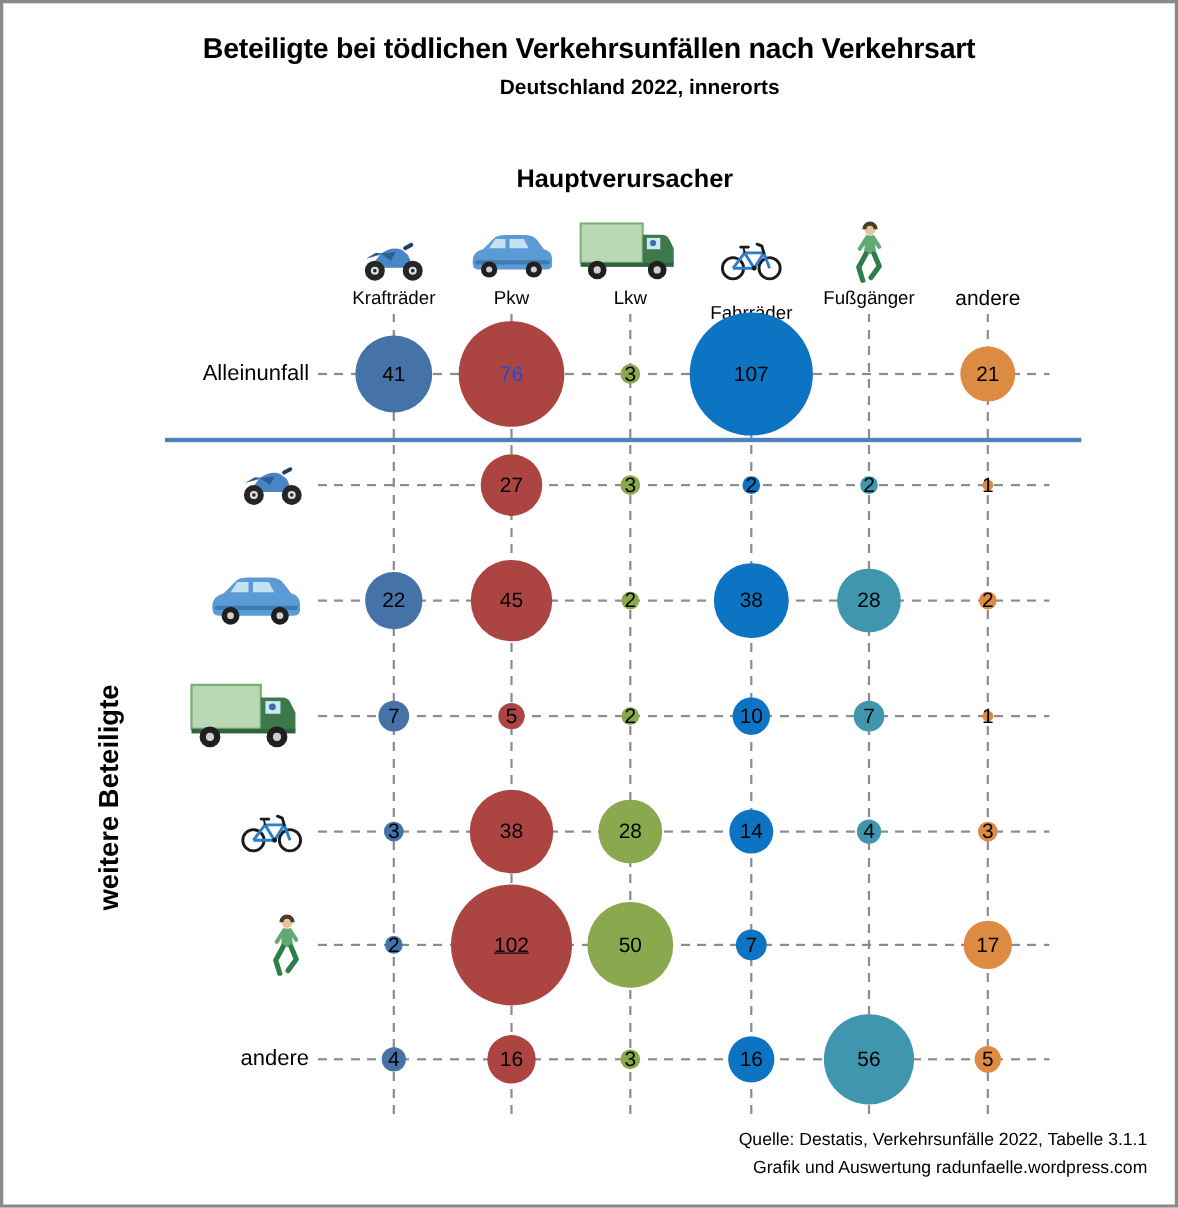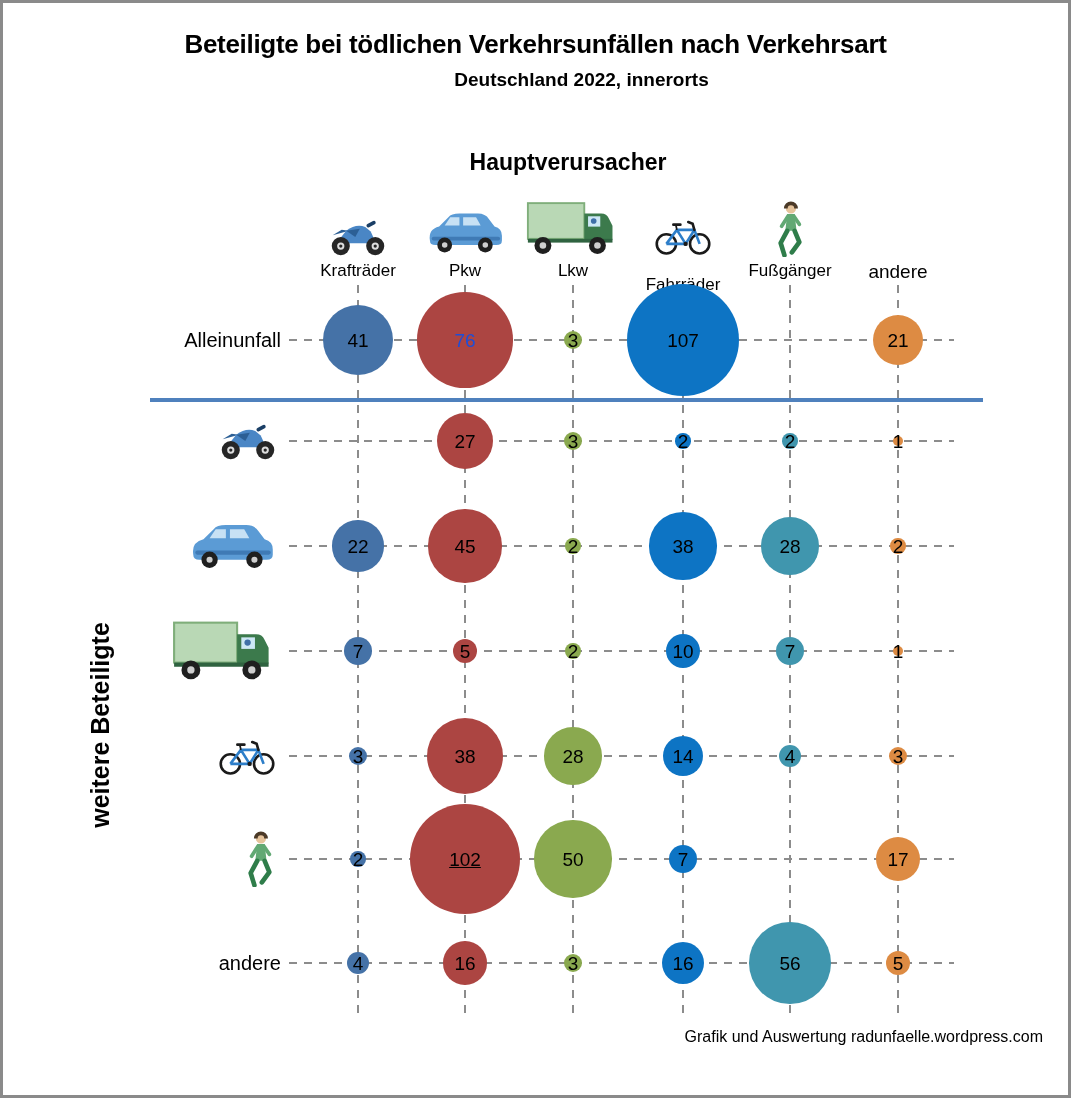--- a/index.html
+++ b/index.html
@@ -243,15 +243,16 @@
       <div class="bubble" style="left: 560.56px; top: 950.56px; width: 18.8794px; height: 18.8794px; background: rgb(138, 169, 79);"></div>
       <div class="num" style="left: 570px; top: 961px; color: rgb(0, 0, 0);">3</div>
       <div class="bubble" style="left: 658.892px; top: 938.892px; width: 42.2155px; height: 42.2155px; background: rgb(13, 116, 196);"></div>
       <div class="num" style="left: 680px; top: 961px; color: rgb(0, 0, 0);">16</div>
       <div class="bubble" style="left: 746.216px; top: 919.216px; width: 81.5681px; height: 81.5681px; background: rgb(64, 150, 174);"></div>
       <div class="num" style="left: 787px; top: 961px; color: rgb(0, 0, 0);">56</div>
       <div class="bubble" style="left: 882.813px; top: 947.813px; width: 24.3731px; height: 24.3731px; background: rgb(221, 139, 67);"></div>
       <div class="num" style="left: 895px; top: 961px; color: rgb(0, 0, 0);">5</div>
     </div>
   <div class="source">
+    <div>Quelle: Destatis, Verkehrsunfälle 2022, Tabelle 3.1.1</div>
     <div>Grafik und Auswertung radunfaelle.wordpress.com</div>
   </div>
 </div>
 
 </body></html>

